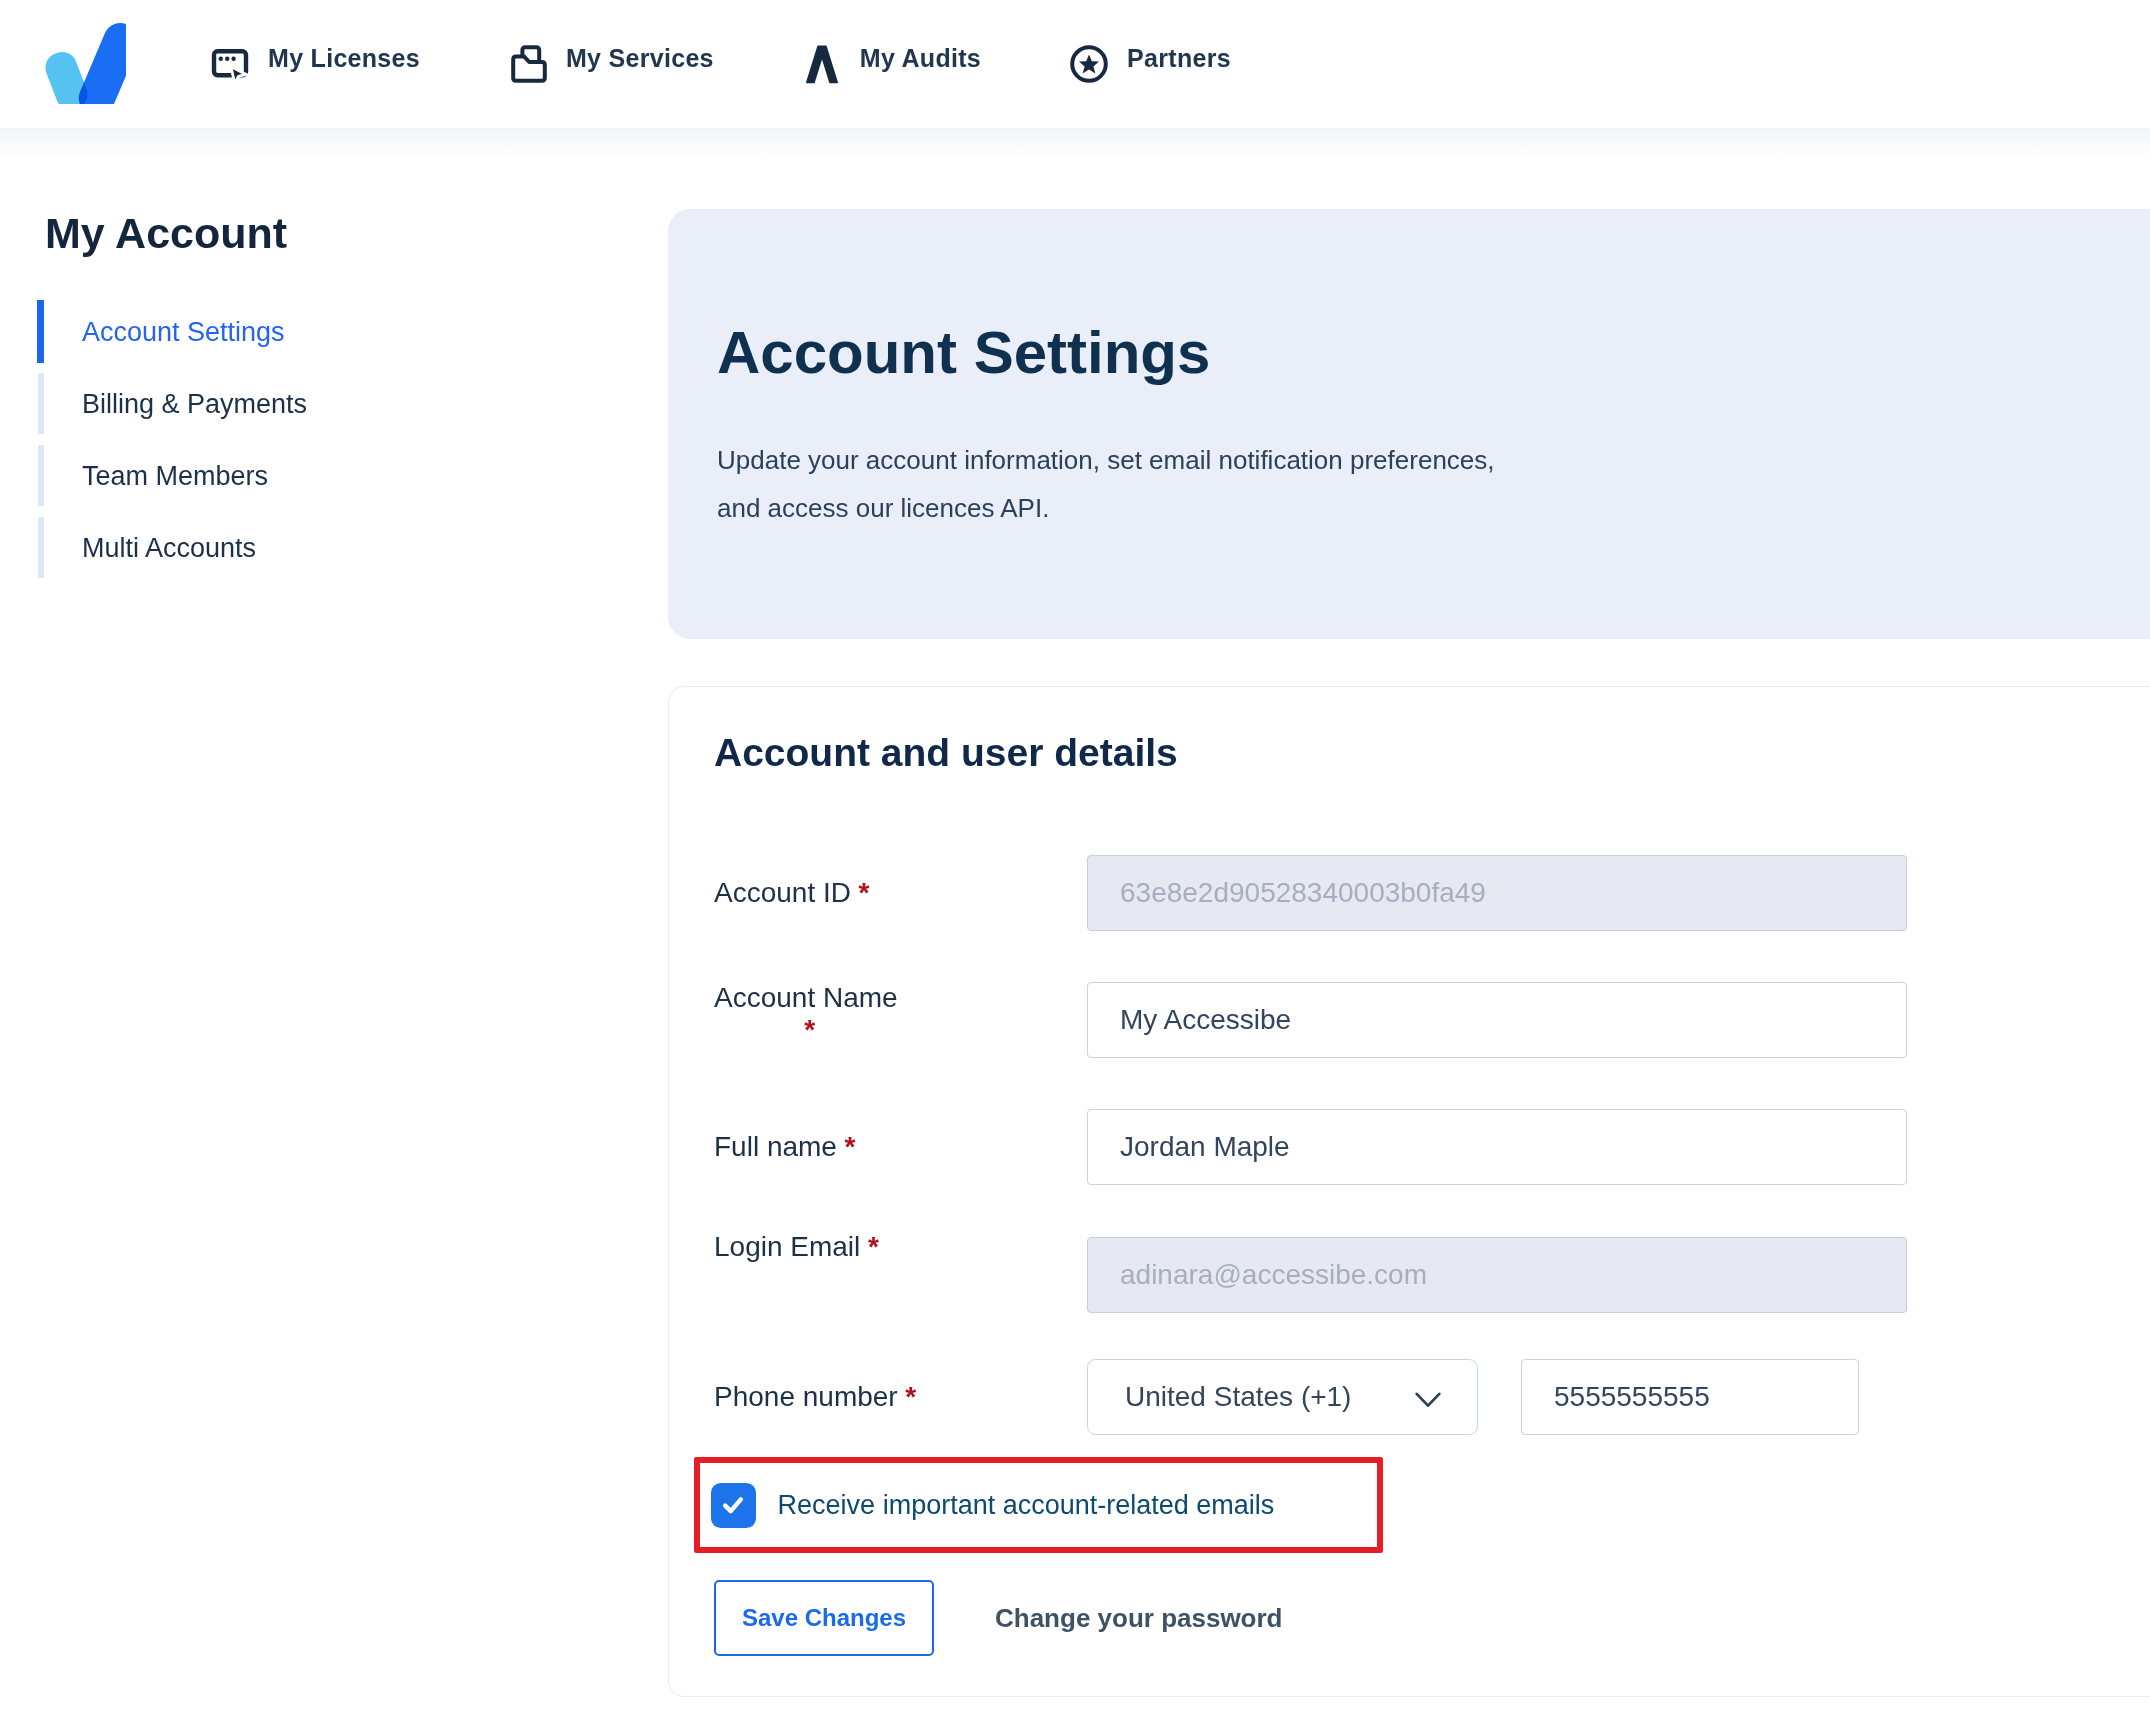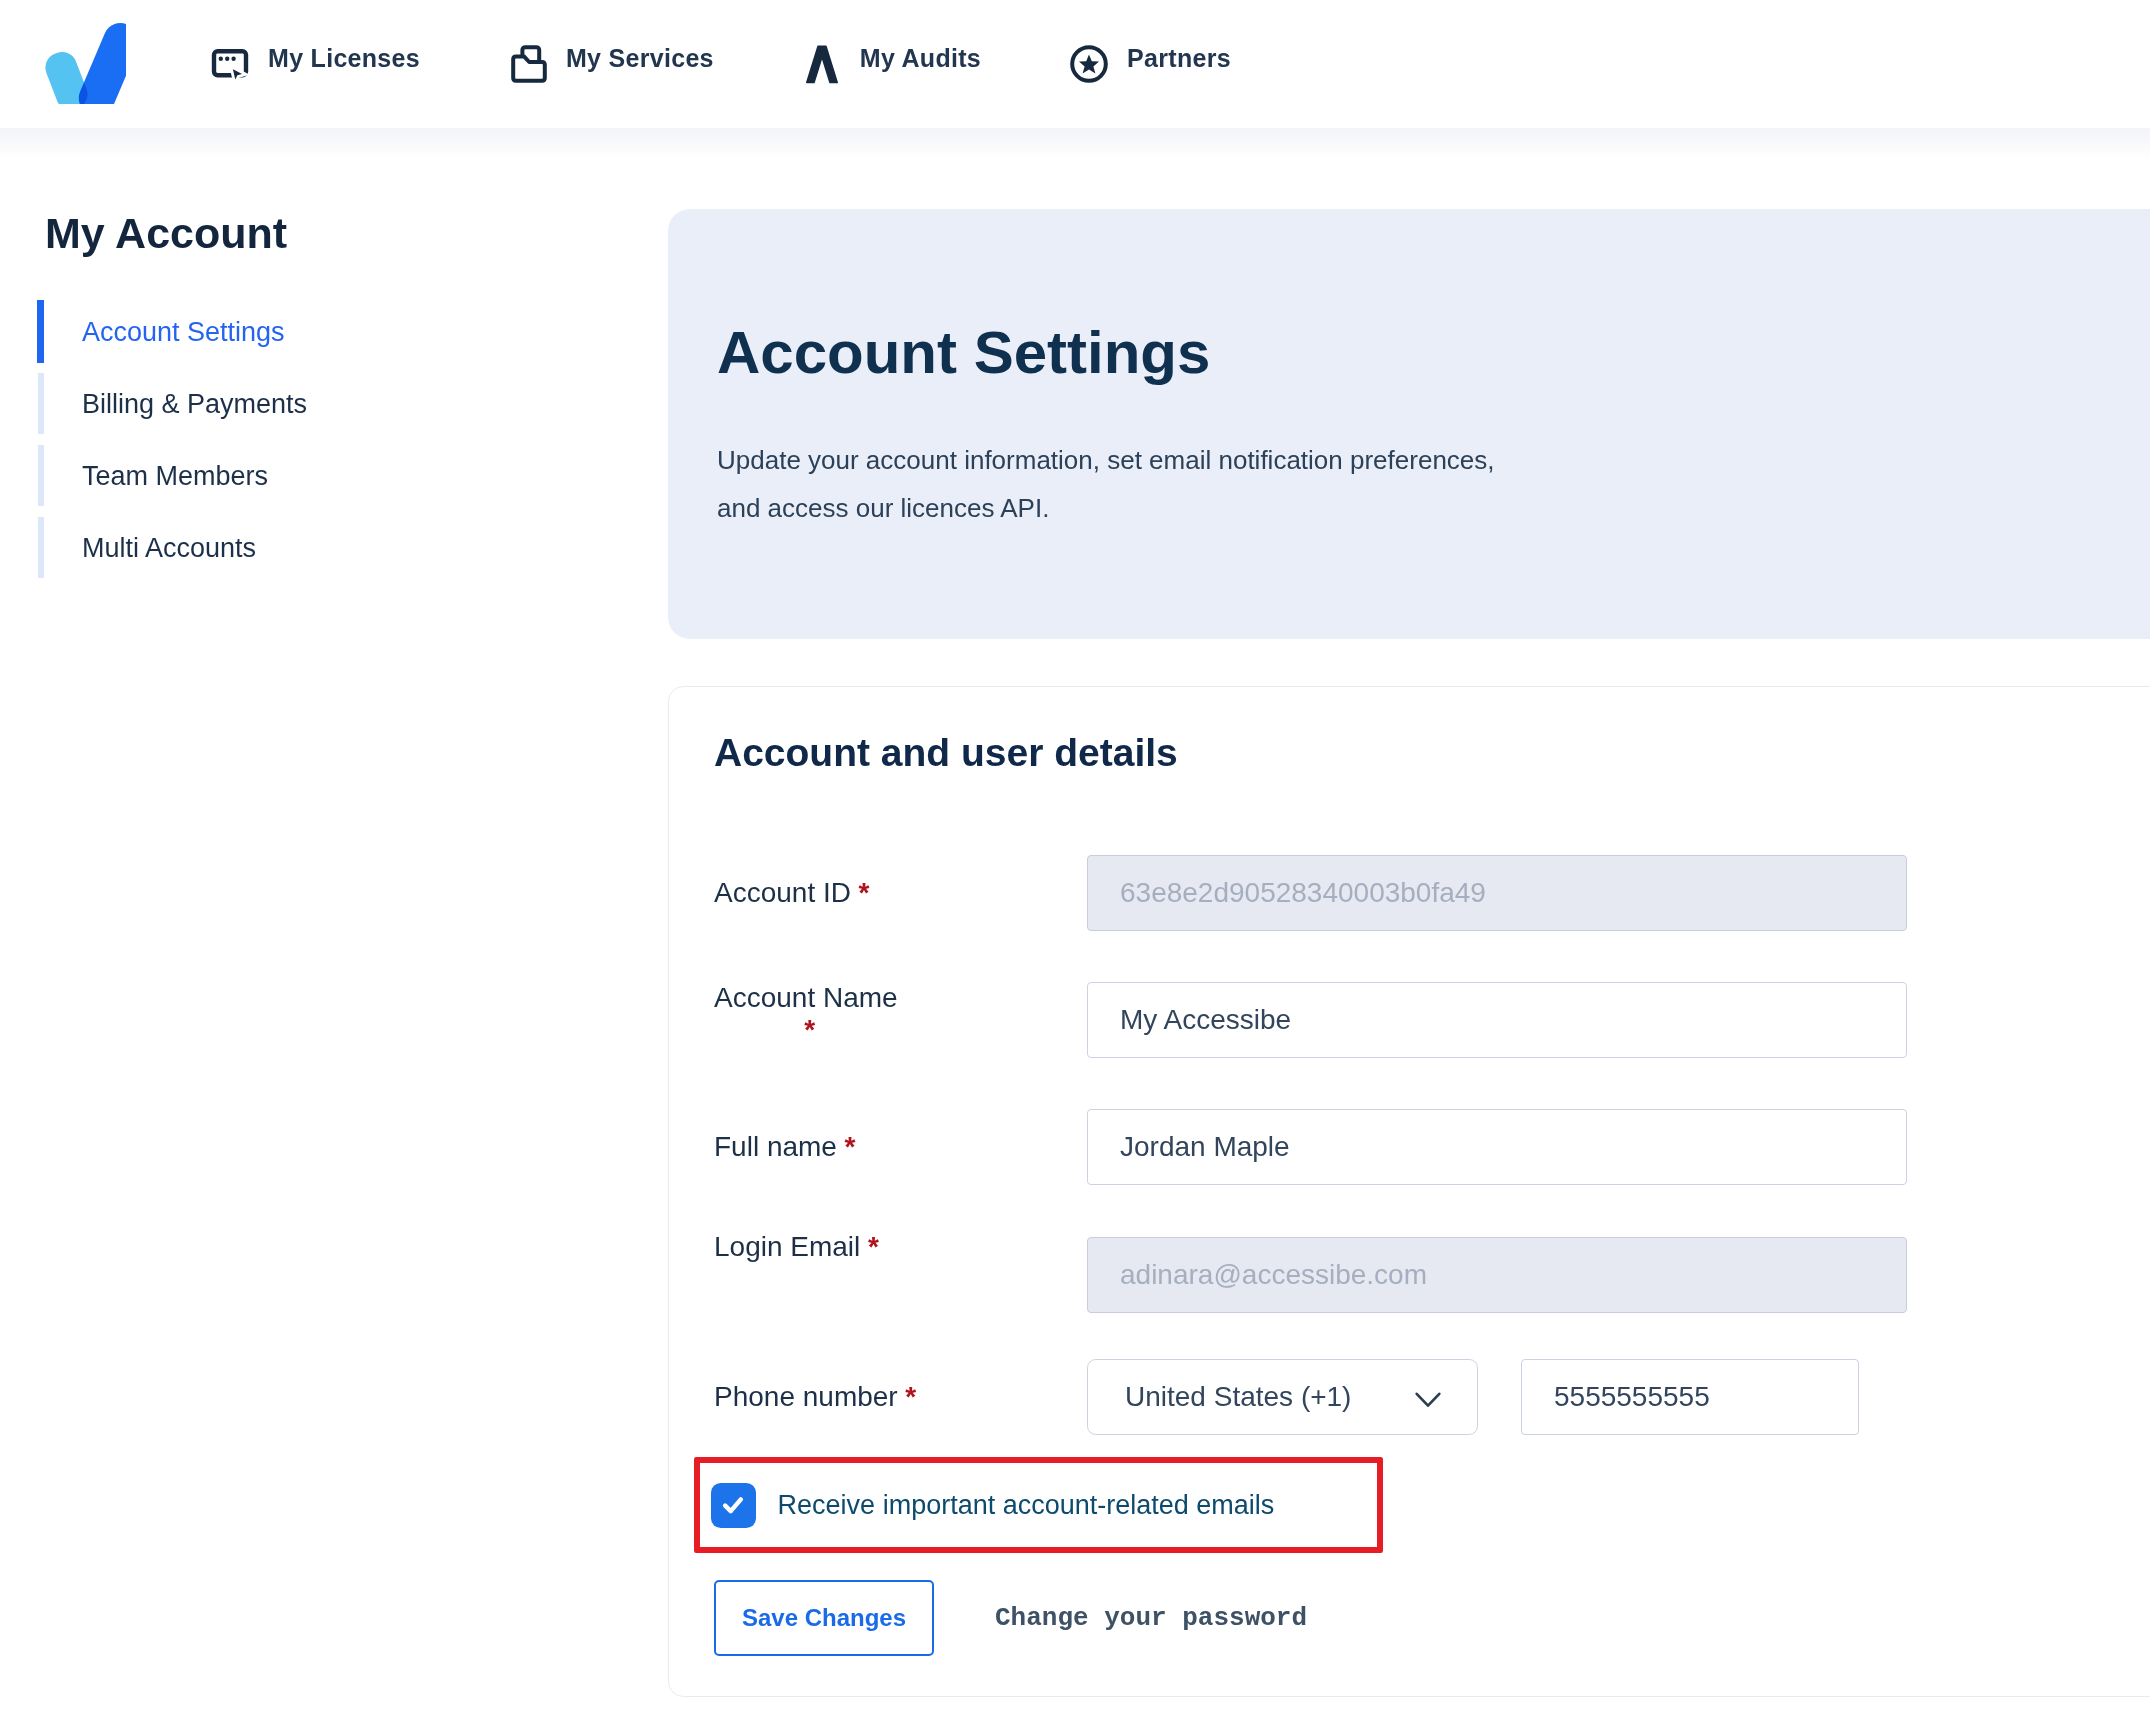--- a/index.html
+++ b/index.html
@@ -48,21 +48,21 @@
   .sel .chev{position:absolute;right:35px;top:31px;width:28px;height:17.5px;}
   .consent-box{position:absolute;left:24.6px;top:770px;width:689px;height:96px;box-sizing:border-box;
     border:6.6px solid #e71d25;border-radius:2.2px;display:flex;align-items:center;padding-left:11px;}
   .checkbox{width:45px;height:45px;border-radius:9.8px;background:#1d73e9;flex:0 0 auto;
     display:flex;align-items:center;justify-content:center;cursor:pointer;}
   .consent-label{margin-left:22px;font-size:27px;color:#0c4a6e;}
   .save-btn{position:absolute;left:45px;top:893px;width:220px;height:76px;box-sizing:border-box;
     background:#fff;border:2.7px solid #1a6be8;border-radius:5px;color:#1a6be8;
     font-family:inherit;font-size:24px;font-weight:700;display:flex;align-items:center;justify-content:center;cursor:pointer;}
   .pwd-link{position:absolute;left:326px;top:893px;height:76px;display:flex;align-items:center;
-    font-size:26px;font-weight:700;color:#3f5165;cursor:pointer;font-family:Liberation Mono, monospace;}
+    font-size:26px;font-weight:700;color:#3f5165;cursor:pointer;}
 </style>
 </head>
 <body>
 
 <div class="topbar">
   <svg class="logo" viewBox="0 0 152 148">
     <rect x="14" y="52" width="58" height="108" rx="27" fill="#54c3f1" transform="rotate(-21 43 106)"></rect>
     <rect x="88" y="-4" width="66" height="178" rx="31" fill="#1a6ef3" style="mix-blend-mode:multiply" transform="rotate(23 121 85)"></rect>
   </svg>
   <div class="nav-items">

